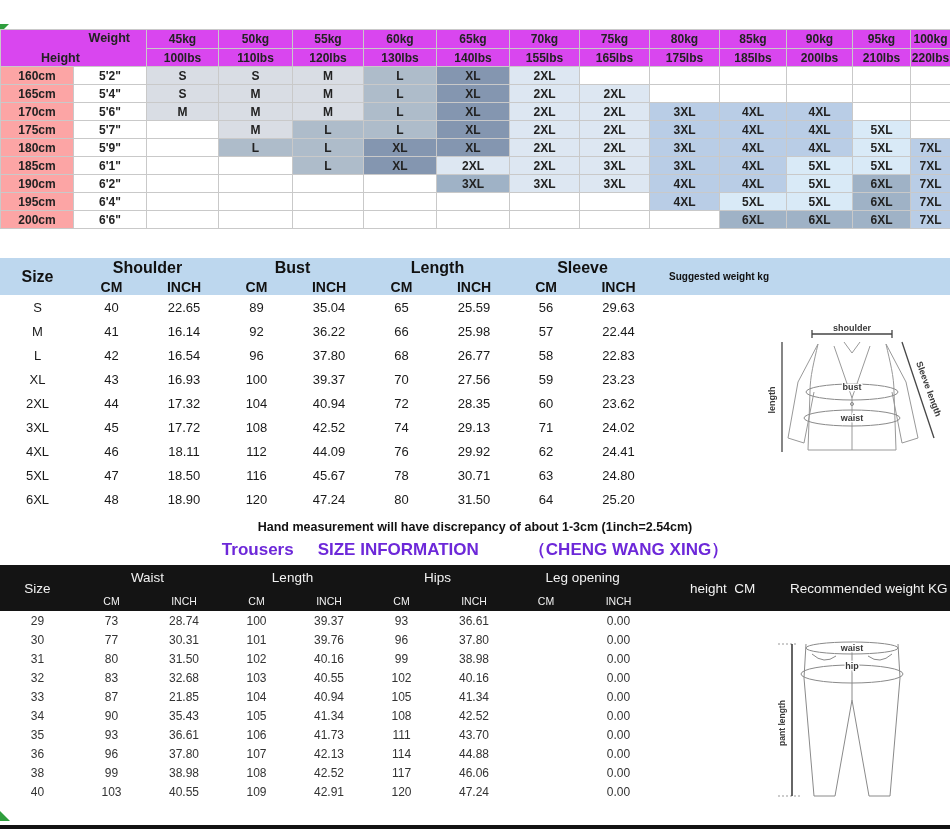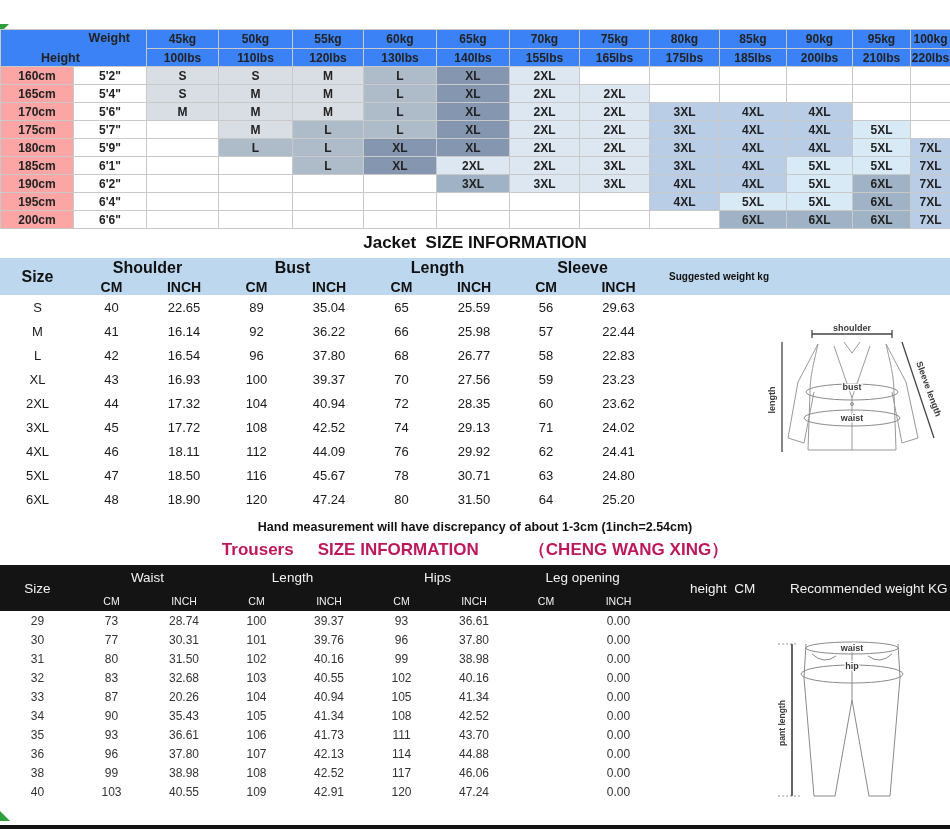--- a/index.html
+++ b/index.html
@@ -9,21 +9,21 @@
     background: #fff; font-family: "Liberation Sans", "DejaVu Sans", sans-serif;
   }
   
   .r-title { position:absolute; top:2px; left:0; width:950px; text-align:center;
     font-size:21px; font-weight:400; color:#1a1a1a; letter-spacing:0.5px; }
   .r-table { position:absolute; top:29px; left:0; width:950px;
     border-collapse:collapse; table-layout:fixed; }
   .r-table th, .r-table td {
     border:1px solid #c9c9c9; text-align:center; padding:0;
     height:18px; font-size:12px; font-weight:bold; color:#222; overflow:hidden; white-space:nowrap; }
-  .r-table thead th { background:#3b82f6; }
+  .r-table thead th { background:#d946ef; }
   .kg-row th { border-bottom:1px dashed #bdbdbd; height:19px; }
   .corner { position:relative; border-bottom:1px solid #c9c9c9 !important;
     background:linear-gradient(to bottom right, #fff 49.4%, #bfbfbf 49.4%, #bfbfbf 50.8%, #fff 50.8%); }
   .corner-weight { position:absolute; top:1px; right:16px; font-size:12.5px; }
   .corner-height { position:absolute; bottom:1px; left:40px; font-size:12.5px; }
   .hcm { border-right:1px dashed #bdbdbd !important; background:#fca5a5; }
   .hft { background:#fff; }
   
   .j-title { position:absolute; top:233px; left:0; width:950px; text-align:center;
     font-size:17px; font-weight:bold; color:#111; white-space:pre; }
@@ -32,21 +32,21 @@
   .j-table thead th { background:#bdd7ee; color:#111; font-weight:bold; padding:0; }
   .j-group { font-size:16px; height:20px; }
   .j-sub { font-size:14px; height:17px; }
   .j-size { font-size:16px; }
   .j-suggested { font-size:10px; text-align:left; padding-left:14px !important; white-space:nowrap; }
   .j-table td { text-align:center; font-size:13px; color:#1a1a1a; height:24px; padding:0; }
   .note { position:absolute; top:520px; left:0; width:950px; text-align:center;
     font-size:12.5px; font-weight:bold; color:#111; }
   
   .t-title { position:absolute; top:538px; left:0; width:950px; text-align:center;
-    font-size:17px; font-weight:bold; color:#be185d; }
+    font-size:17px; font-weight:bold; color:#6d28d9; }
   .t-title .gap1 { margin-right:24px; }
   .t-title .gap2 { margin-right:50px; }
   .t-table { position:absolute; top:565px; left:0; width:950px;
     border-collapse:collapse; table-layout:fixed; }
   .t-table thead th { background:#141414; color:#f2f2f2; font-weight:400; padding:0; }
   .t-group { font-size:13.5px; height:25px; }
   .t-sub { font-size:10.5px; height:21px; }
   .t-size { font-size:13.5px; }
   .t-right { font-size:13.5px; white-space:pre; text-align:center; }
   .t-rec { text-align:left; overflow:visible; }
@@ -262,21 +262,20 @@
           <td></td>
           <td></td>
           <td style="background: rgb(159, 178, 198);">6XL</td>
           <td style="background: rgb(159, 178, 198);">6XL</td>
           <td style="background: rgb(159, 178, 198);">6XL</td>
           <td style="background: rgb(185, 205, 230);">7XL</td>
         </tr>
       </tbody>
   </table>
 
-  <div class="j-title">Jacket  SIZE INFORMATION</div>
 
   <table class="j-table">
     <colgroup>
       <col style="width:75px">
         <col style="width:73px">
         <col style="width:72px">
         <col style="width:73px">
       <col style="width:72px">
         <col style="width:73px">
         <col style="width:72px">
@@ -531,21 +530,21 @@
           <td>102</td>
           <td>40.16</td>
           <td></td>
           <td>0.00</td>
           <td></td>
           <td></td>
         </tr>
         <tr>
           <td>33</td>
           <td>87</td>
-          <td>20.26</td>
+          <td>21.85</td>
           <td>104</td>
           <td>40.94</td>
           <td>105</td>
           <td>41.34</td>
           <td></td>
           <td>0.00</td>
           <td></td>
           <td></td>
         </tr>
         <tr>

